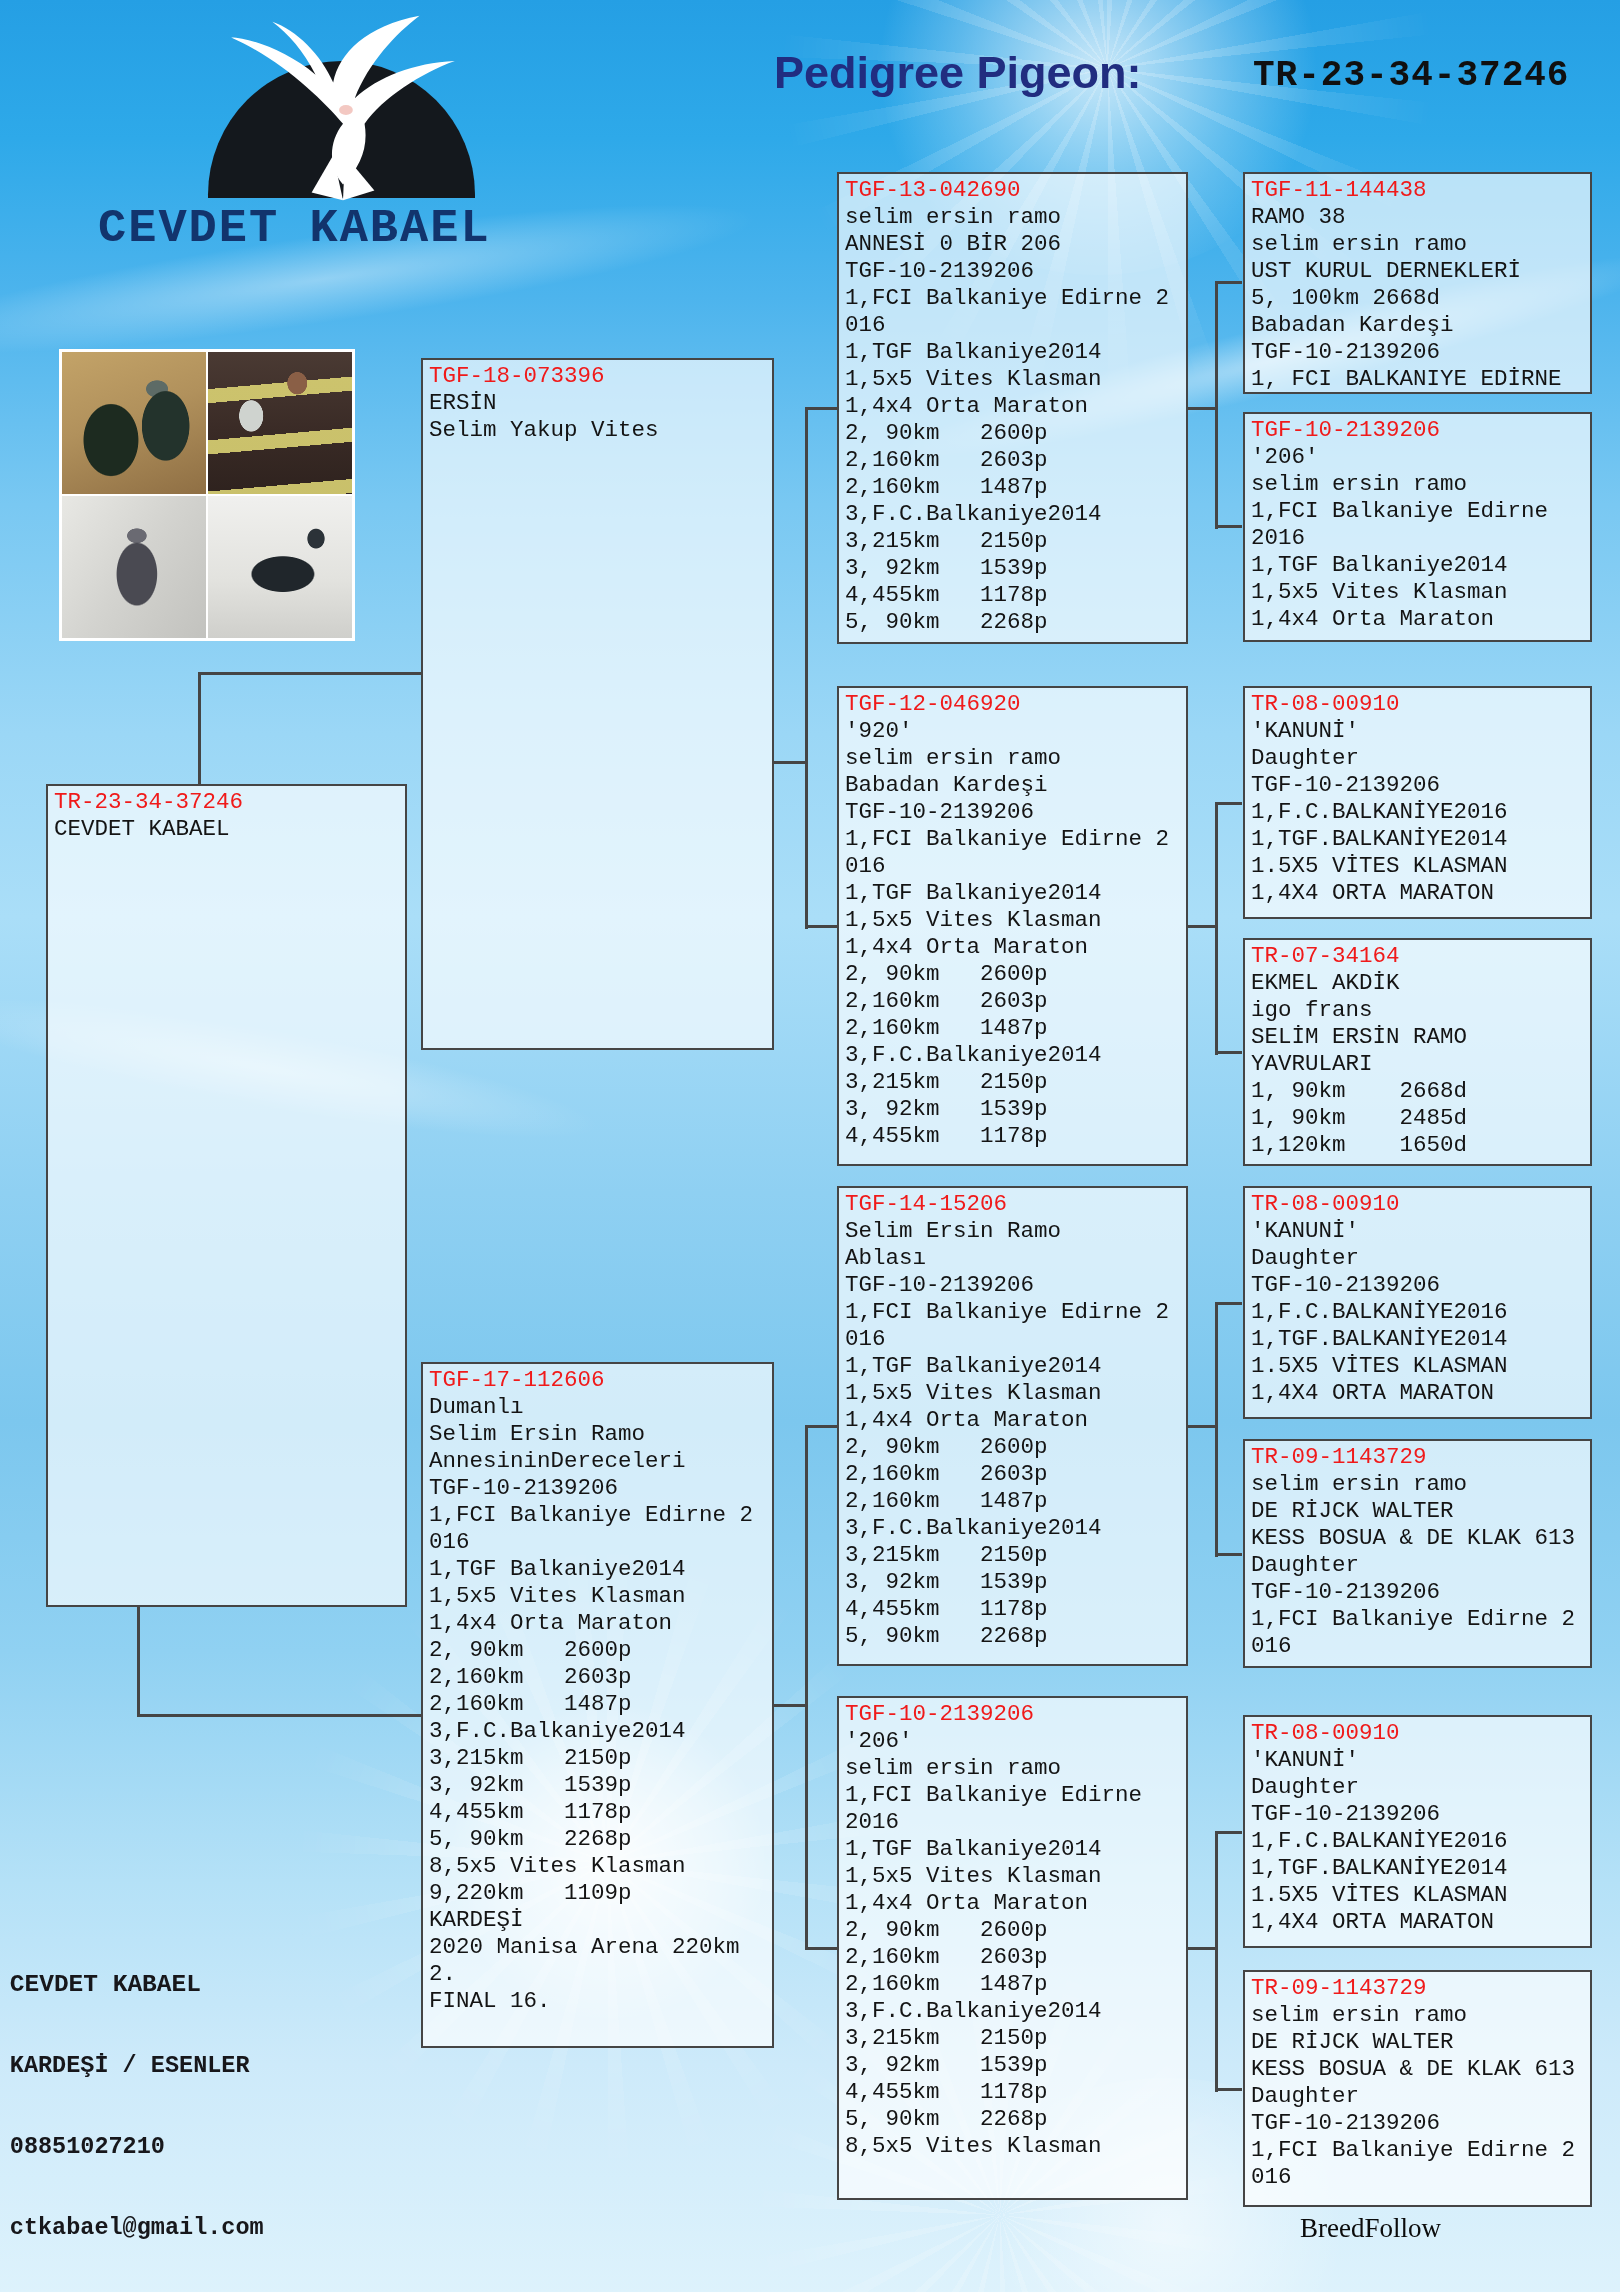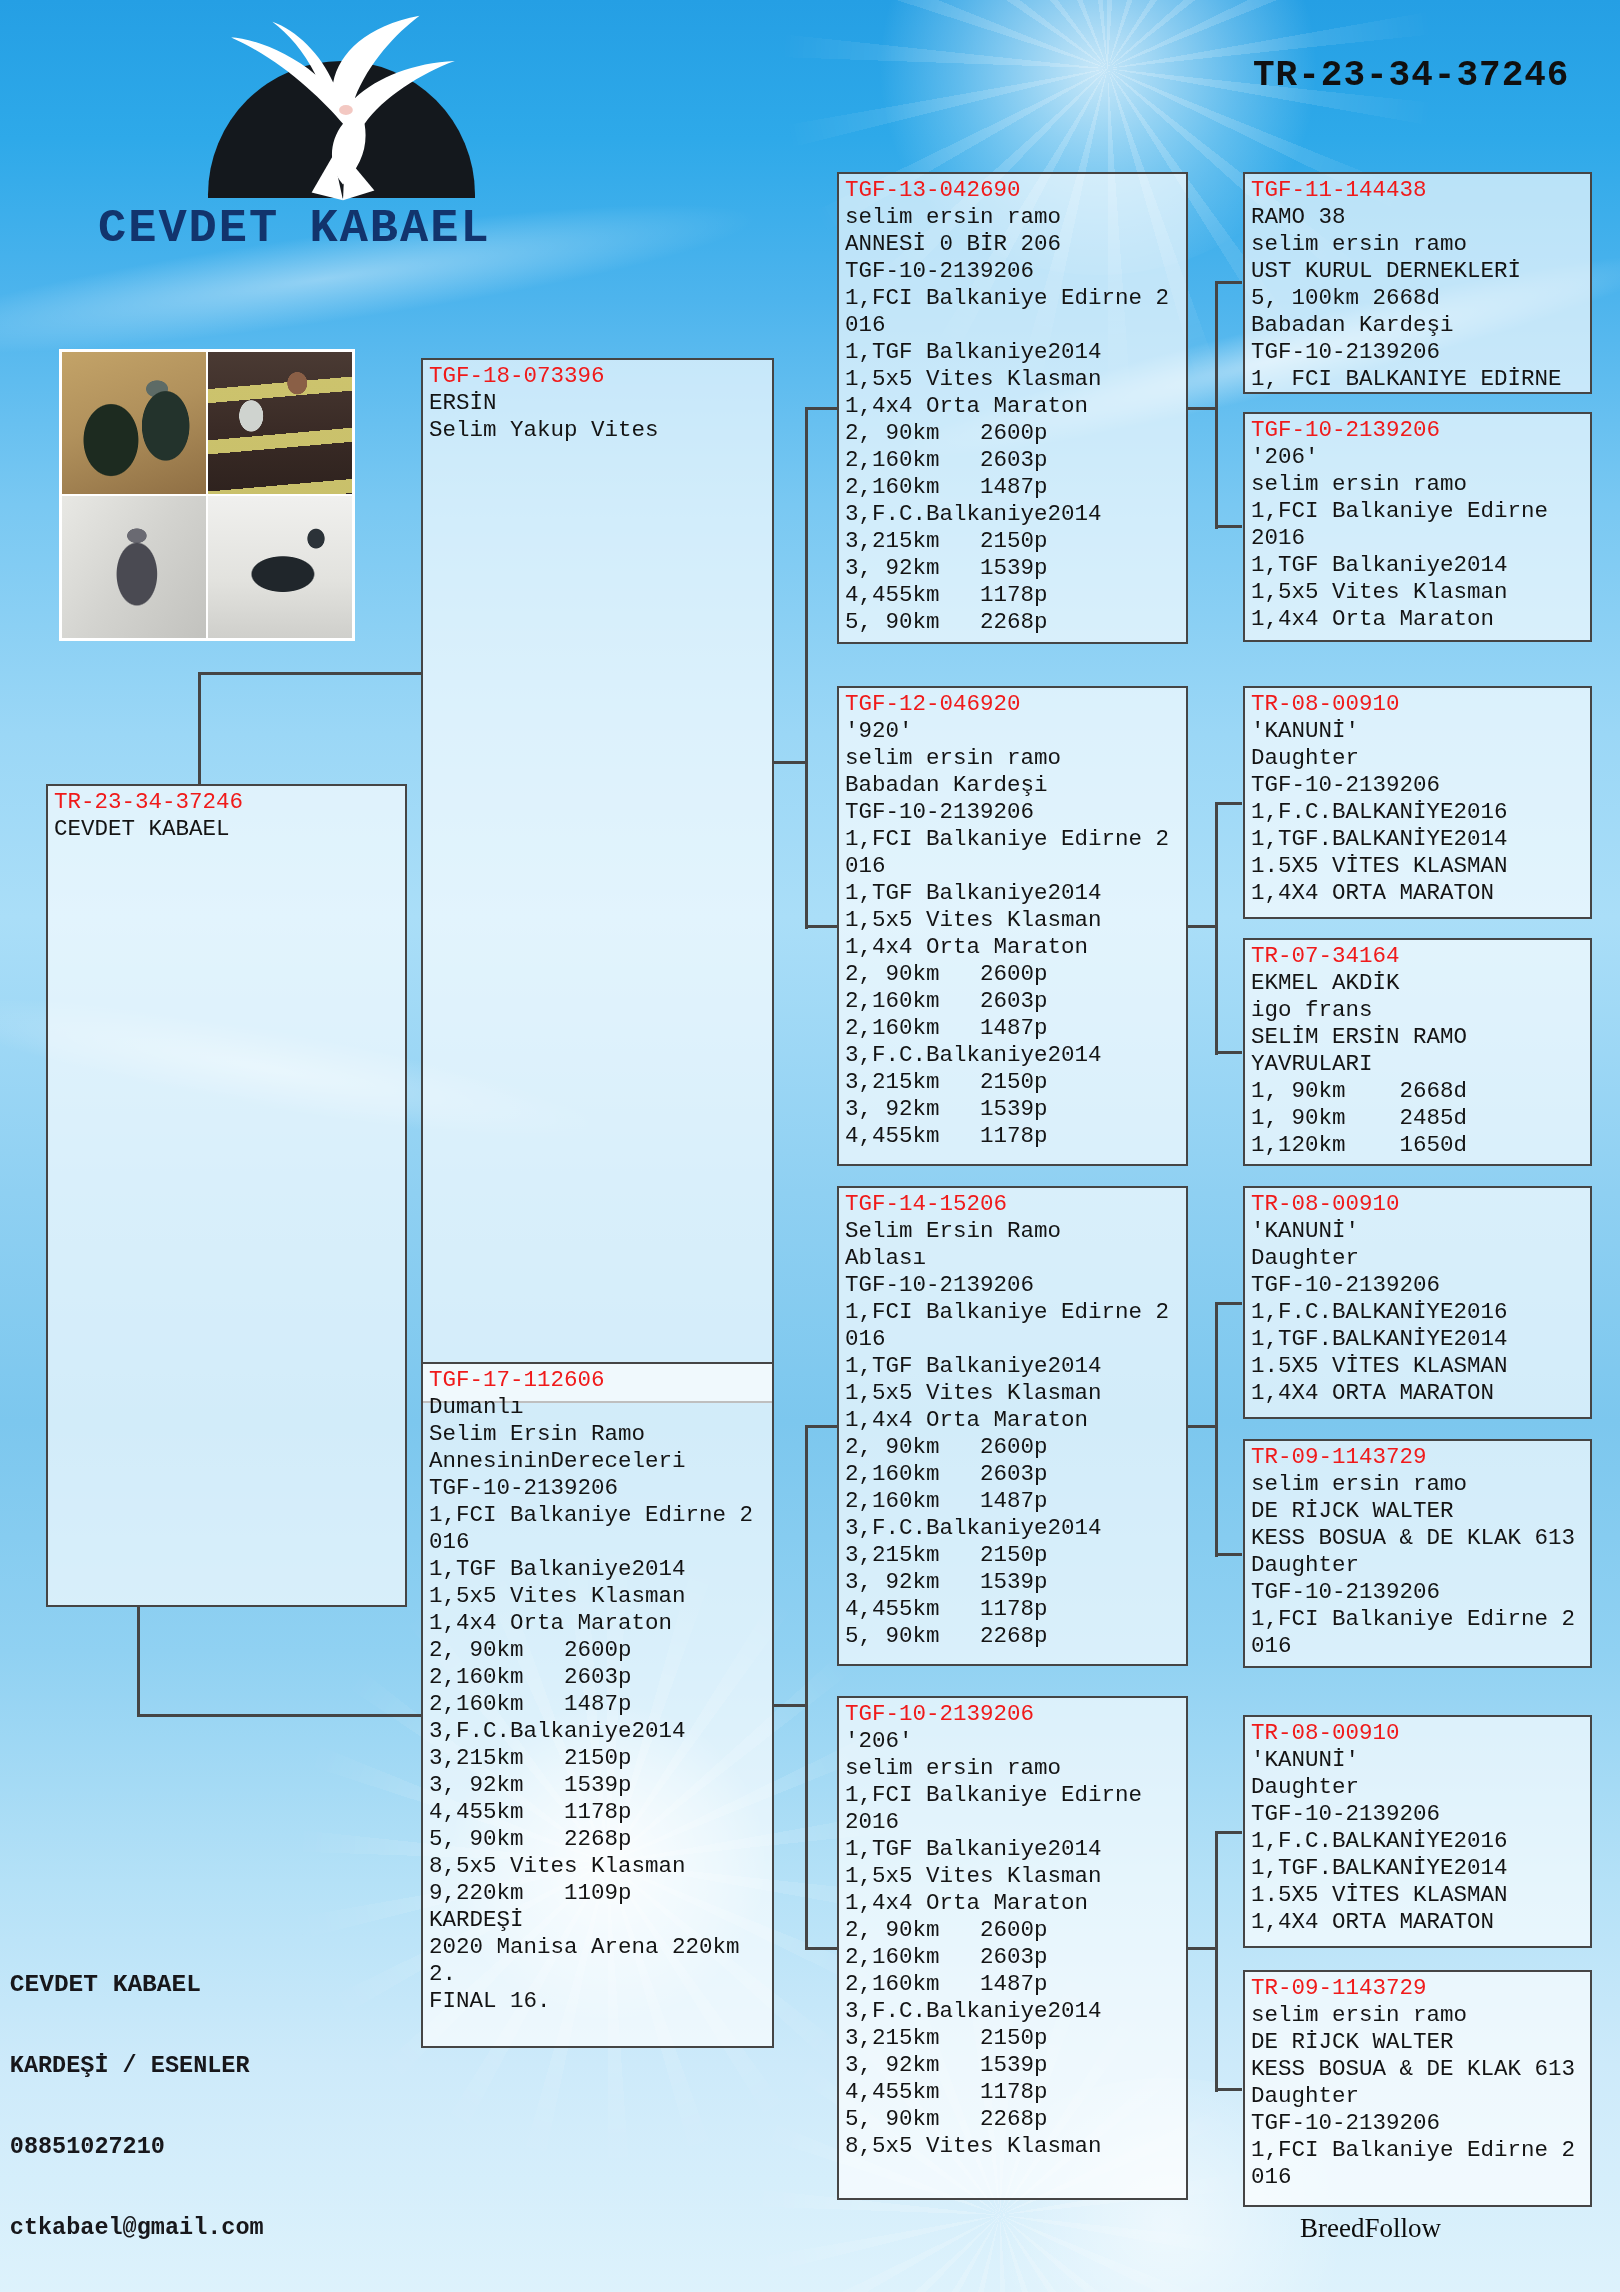--- a/index.html
+++ b/index.html
@@ -114,32 +114,33 @@
 
   <div class="logo-dome"></div>
   <svg class="logo-dove" viewBox="0 0 320 210">
     <path fill="#ffffff" d="M160 118 C138 92 96 52 46 30 C64 30 104 44 132 68 C120 44 104 26 88 14 C112 22 138 48 150 76 C156 46 184 18 238 8 C214 26 186 56 172 92 C196 70 232 56 274 54 C240 66 200 92 182 118 C186 142 178 162 160 180 C146 164 144 138 160 118 Z"></path>
     <path fill="#ffffff" d="M150 150 L160 196 L128 188 Z"></path>
     <path fill="#ffffff" d="M162 150 L192 186 L160 196 Z"></path>
     <path fill="#f3c8c2" d="M156 104 a7 5 0 1 0 14 0 a7 5 0 1 0 -14 0"></path>
   </svg>
   <div class="owner-title">CEVDET KABAEL</div>
 
+  <div class="brand-title">Pedigree Pigeon:</div>
   <div class="brand-ring">TR-23-34-37246</div>
 
   <div class="photos">
     <div class="photo photo-1"></div>
     <div class="photo photo-2"></div>
     <div class="photo photo-3"></div>
     <div class="photo photo-4"></div>
   </div>
 
   <div class="pbox" style="left:46px;top:784px;width:361px;height:823px;"><div class="box-id">TR-23-34-37246</div><div class="box-line">CEVDET KABAEL</div></div>
 
-  <div class="pbox" style="left:421px;top:358px;width:353px;height:1045px;"><div class="box-id">TGF-18-073396</div><div class="box-line">ERSİN</div><div class="box-line">Selim Yakup Vites</div></div>
+  <div class="pbox" style="left:421px;top:358px;width:353px;height:692px;"><div class="box-id">TGF-18-073396</div><div class="box-line">ERSİN</div><div class="box-line">Selim Yakup Vites</div></div>
   <div class="pbox" style="left:421px;top:1362px;width:353px;height:686px;"><div class="box-id">TGF-17-112606</div><div class="box-line">Dumanlı</div><div class="box-line">Selim Ersin Ramo</div><div class="box-line">AnnesininDereceleri</div><div class="box-line">TGF-10-2139206</div><div class="box-line">1,FCI Balkaniye Edirne 2</div><div class="box-line">016</div><div class="box-line">1,TGF Balkaniye2014</div><div class="box-line">1,5x5 Vites Klasman</div><div class="box-line">1,4x4 Orta Maraton</div><div class="box-line">2, 90km   2600p</div><div class="box-line">2,160km   2603p</div><div class="box-line">2,160km   1487p</div><div class="box-line">3,F.C.Balkaniye2014</div><div class="box-line">3,215km   2150p</div><div class="box-line">3, 92km   1539p</div><div class="box-line">4,455km   1178p</div><div class="box-line">5, 90km   2268p</div><div class="box-line">8,5x5 Vites Klasman</div><div class="box-line">9,220km   1109p</div><div class="box-line">KARDEŞİ</div><div class="box-line">2020 Manisa Arena 220km</div><div class="box-line">2.</div><div class="box-line">FINAL 16.</div></div>
 
   <div class="pbox" style="left:837px;top:172px;width:351px;height:472px;"><div class="box-id">TGF-13-042690</div><div class="box-line">selim ersin ramo</div><div class="box-line">ANNESİ 0 BİR 206</div><div class="box-line">TGF-10-2139206</div><div class="box-line">1,FCI Balkaniye Edirne 2</div><div class="box-line">016</div><div class="box-line">1,TGF Balkaniye2014</div><div class="box-line">1,5x5 Vites Klasman</div><div class="box-line">1,4x4 Orta Maraton</div><div class="box-line">2, 90km   2600p</div><div class="box-line">2,160km   2603p</div><div class="box-line">2,160km   1487p</div><div class="box-line">3,F.C.Balkaniye2014</div><div class="box-line">3,215km   2150p</div><div class="box-line">3, 92km   1539p</div><div class="box-line">4,455km   1178p</div><div class="box-line">5, 90km   2268p</div></div>
   <div class="pbox" style="left:837px;top:686px;width:351px;height:480px;"><div class="box-id">TGF-12-046920</div><div class="box-line">'920'</div><div class="box-line">selim ersin ramo</div><div class="box-line">Babadan Kardeşi</div><div class="box-line">TGF-10-2139206</div><div class="box-line">1,FCI Balkaniye Edirne 2</div><div class="box-line">016</div><div class="box-line">1,TGF Balkaniye2014</div><div class="box-line">1,5x5 Vites Klasman</div><div class="box-line">1,4x4 Orta Maraton</div><div class="box-line">2, 90km   2600p</div><div class="box-line">2,160km   2603p</div><div class="box-line">2,160km   1487p</div><div class="box-line">3,F.C.Balkaniye2014</div><div class="box-line">3,215km   2150p</div><div class="box-line">3, 92km   1539p</div><div class="box-line">4,455km   1178p</div></div>
   <div class="pbox" style="left:837px;top:1186px;width:351px;height:480px;"><div class="box-id">TGF-14-15206</div><div class="box-line">Selim Ersin Ramo</div><div class="box-line">Ablası</div><div class="box-line">TGF-10-2139206</div><div class="box-line">1,FCI Balkaniye Edirne 2</div><div class="box-line">016</div><div class="box-line">1,TGF Balkaniye2014</div><div class="box-line">1,5x5 Vites Klasman</div><div class="box-line">1,4x4 Orta Maraton</div><div class="box-line">2, 90km   2600p</div><div class="box-line">2,160km   2603p</div><div class="box-line">2,160km   1487p</div><div class="box-line">3,F.C.Balkaniye2014</div><div class="box-line">3,215km   2150p</div><div class="box-line">3, 92km   1539p</div><div class="box-line">4,455km   1178p</div><div class="box-line">5, 90km   2268p</div></div>
   <div class="pbox" style="left:837px;top:1696px;width:351px;height:504px;"><div class="box-id">TGF-10-2139206</div><div class="box-line">'206'</div><div class="box-line">selim ersin ramo</div><div class="box-line">1,FCI Balkaniye Edirne</div><div class="box-line">2016</div><div class="box-line">1,TGF Balkaniye2014</div><div class="box-line">1,5x5 Vites Klasman</div><div class="box-line">1,4x4 Orta Maraton</div><div class="box-line">2, 90km   2600p</div><div class="box-line">2,160km   2603p</div><div class="box-line">2,160km   1487p</div><div class="box-line">3,F.C.Balkaniye2014</div><div class="box-line">3,215km   2150p</div><div class="box-line">3, 92km   1539p</div><div class="box-line">4,455km   1178p</div><div class="box-line">5, 90km   2268p</div><div class="box-line">8,5x5 Vites Klasman</div></div>
 
   <div class="pbox" style="left:1243px;top:172px;width:349px;height:222px;"><div class="box-id">TGF-11-144438</div><div class="box-line">RAMO 38</div><div class="box-line">selim ersin ramo</div><div class="box-line">UST KURUL DERNEKLERİ</div><div class="box-line">5, 100km 2668d</div><div class="box-line">Babadan Kardeşi</div><div class="box-line">TGF-10-2139206</div><div class="box-line">1, FCI BALKANIYE EDİRNE</div></div>
   <div class="pbox" style="left:1243px;top:412px;width:349px;height:230px;"><div class="box-id">TGF-10-2139206</div><div class="box-line">'206'</div><div class="box-line">selim ersin ramo</div><div class="box-line">1,FCI Balkaniye Edirne</div><div class="box-line">2016</div><div class="box-line">1,TGF Balkaniye2014</div><div class="box-line">1,5x5 Vites Klasman</div><div class="box-line">1,4x4 Orta Maraton</div></div>
   <div class="pbox" style="left:1243px;top:686px;width:349px;height:233px;"><div class="box-id">TR-08-00910</div><div class="box-line">'KANUNİ'</div><div class="box-line">Daughter</div><div class="box-line">TGF-10-2139206</div><div class="box-line">1,F.C.BALKANİYE2016</div><div class="box-line">1,TGF.BALKANİYE2014</div><div class="box-line">1.5X5 VİTES KLASMAN</div><div class="box-line">1,4X4 ORTA MARATON</div></div>

